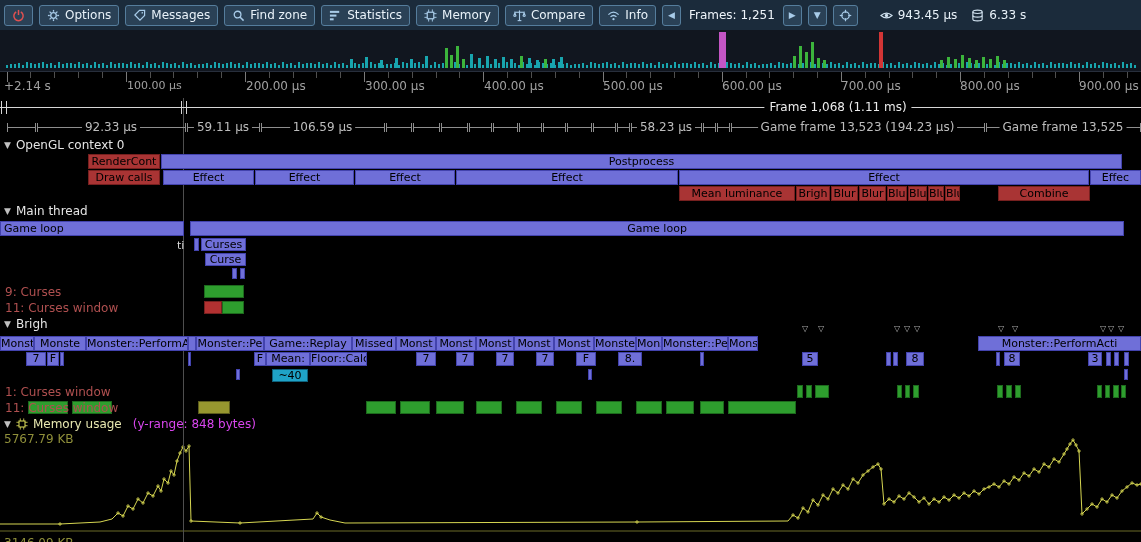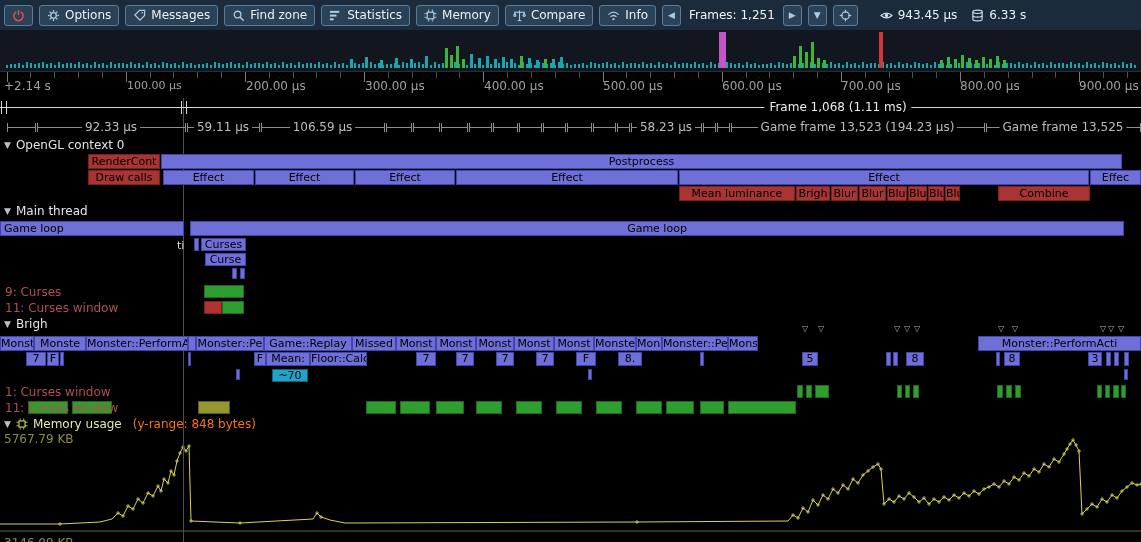--- a/index.html
+++ b/index.html
@@ -27,21 +27,21 @@
         color:#000;font-size:11px;}
   .z-purple{background:#6f6fd8;border:1px solid #4343ae;}
   .z-red{background:#a93434;border:1px solid #76201f;}
   .z-cyan{background:#1fa3c7;border:1px solid #0e617c;}
   .z-green{background:#2e9e2e;border:1px solid #1d6a1d;}
   .z-redlock{background:#b23131;border:1px solid #76201f;}
   .z-olive{background:#97972f;border:1px solid #5c5c1c;}
   .sec-header{display:flex;align-items:center;gap:5px;color:#e4e4e4;font-size:12px;
               white-space:nowrap;z-index:2;}
   .tri{color:#c0c0c0;font-size:9px;line-height:1;}
-  .memnote{color:#f97316;margin-left:6px;}
+  .memnote{color:#d946ef;margin-left:6px;}
   .memchip svg{width:12px;height:12px;display:block;}
   .memlabel{left:4px;color:#8f8f3a;font-size:12px;z-index:2;white-space:nowrap;}
   .lock-label{left:5px;color:#b05050;font-size:12px;white-space:nowrap;z-index:2;}
   #framelabel{left:838px;top:100px;transform:translateX(-50%);background:#000;color:#ececec;
               font-size:12px;padding:0 5px;white-space:nowrap;z-index:3;}
   .sublabel{background:#000;color:#bdbdbd;font-size:12px;padding:0 3px;white-space:nowrap;z-index:1;}
   #memgraph{position:absolute;left:0;top:0;width:1141px;height:542px;pointer-events:none;}
 </style>
 </head>
 <body>
@@ -749,21 +749,21 @@
       <div class="zone z-purple" style="position: absolute; left: 893px; top: 352px; width: 5px; height: 14px; line-height: 12px;"></div>
       <div class="zone z-purple" style="position: absolute; left: 906px; top: 352px; width: 18px; height: 14px; line-height: 12px;">8</div>
       <div class="zone z-purple" style="position: absolute; left: 996px; top: 352px; width: 4px; height: 14px; line-height: 12px;"></div>
       <div class="zone z-purple" style="position: absolute; left: 1004px; top: 352px; width: 16px; height: 14px; line-height: 12px;">8</div>
       <div class="zone z-purple" style="position: absolute; left: 1088px; top: 352px; width: 14px; height: 14px; line-height: 12px;">3</div>
       <div class="zone z-purple" style="position: absolute; left: 1106px; top: 352px; width: 5px; height: 14px; line-height: 12px;"></div>
       <div class="zone z-purple" style="position: absolute; left: 1114px; top: 352px; width: 5px; height: 14px; line-height: 12px;"></div>
       <div class="zone z-purple" style="position: absolute; left: 1124px; top: 352px; width: 5px; height: 14px; line-height: 12px;"></div>
       <div class="zone z-purple" style="position: absolute; left: 236px; top: 369px; width: 4px; height: 11px; line-height: 9px;"></div>
       <div class="zone z-purple" style="position: absolute; left: 588px; top: 369px; width: 4px; height: 11px; line-height: 9px;"></div>
-      <div class="zone z-cyan" style="position: absolute; left: 272px; top: 369px; width: 36px; height: 13px; line-height: 11px;">~70</div>
+      <div class="zone z-cyan" style="position: absolute; left: 272px; top: 369px; width: 36px; height: 13px; line-height: 11px;">~40</div>
       <div class="zone z-purple" style="position: absolute; left: 1124px; top: 369px; width: 4px; height: 11px; line-height: 9px;"></div>
       <div class="zone z-green" style="position: absolute; left: 204px; top: 285px; width: 40px; height: 13px;"></div>
       <div class="zone z-redlock" style="position: absolute; left: 204px; top: 301px; width: 18px; height: 13px;"></div>
       <div class="zone z-green" style="position: absolute; left: 222px; top: 301px; width: 22px; height: 13px;"></div>
       <div class="zone z-green" style="position: absolute; left: 797px; top: 385px; width: 6px; height: 13px;"></div>
       <div class="zone z-green" style="position: absolute; left: 806px; top: 385px; width: 6px; height: 13px;"></div>
       <div class="zone z-green" style="position: absolute; left: 815px; top: 385px; width: 14px; height: 13px;"></div>
       <div class="zone z-green" style="position: absolute; left: 897px; top: 385px; width: 5px; height: 13px;"></div>
       <div class="zone z-green" style="position: absolute; left: 905px; top: 385px; width: 5px; height: 13px;"></div>
       <div class="zone z-green" style="position: absolute; left: 913px; top: 385px; width: 6px; height: 13px;"></div>

